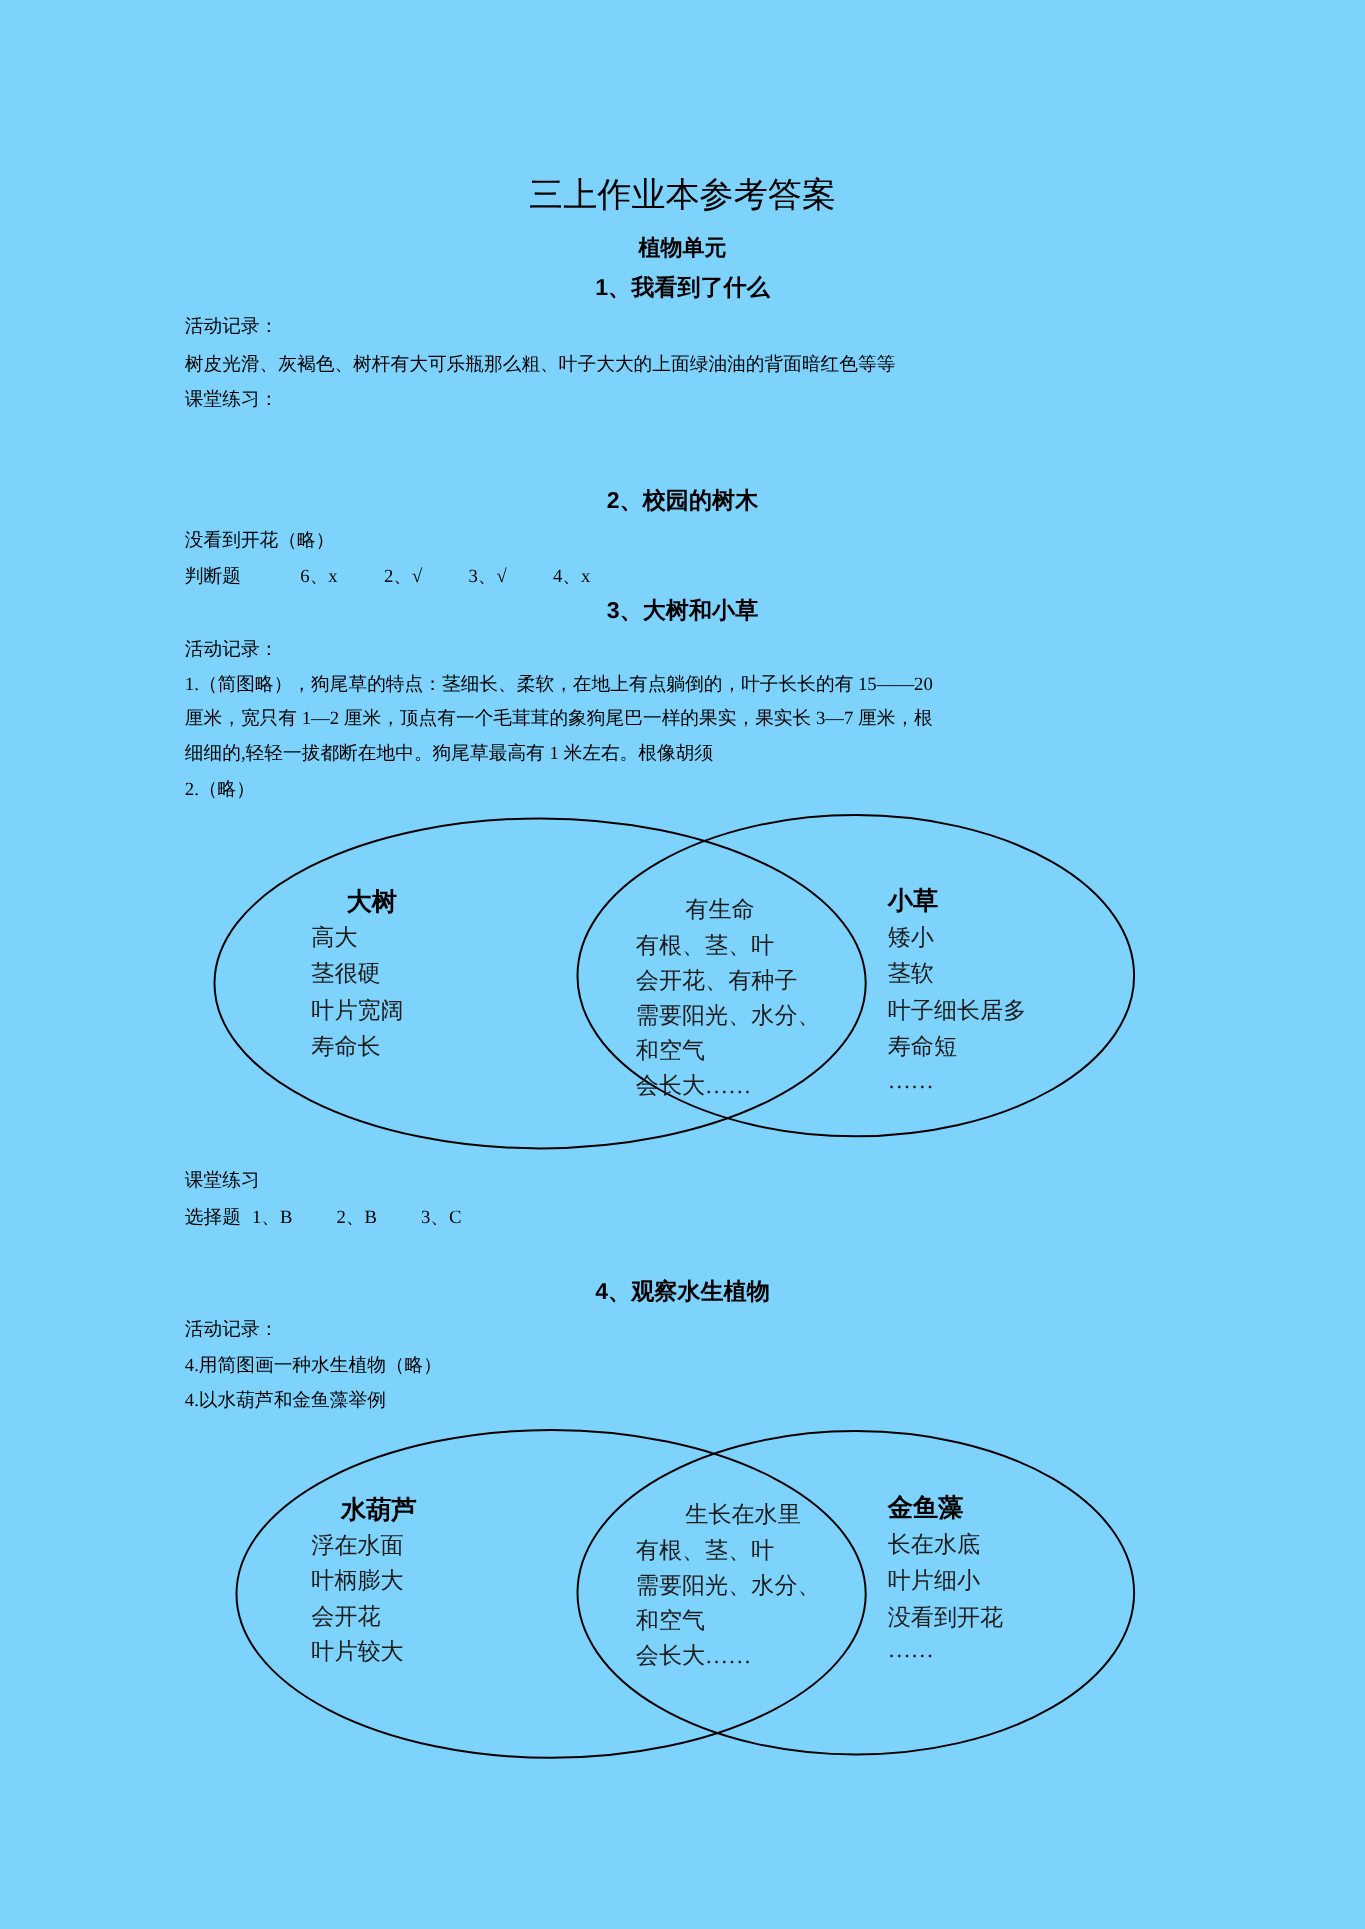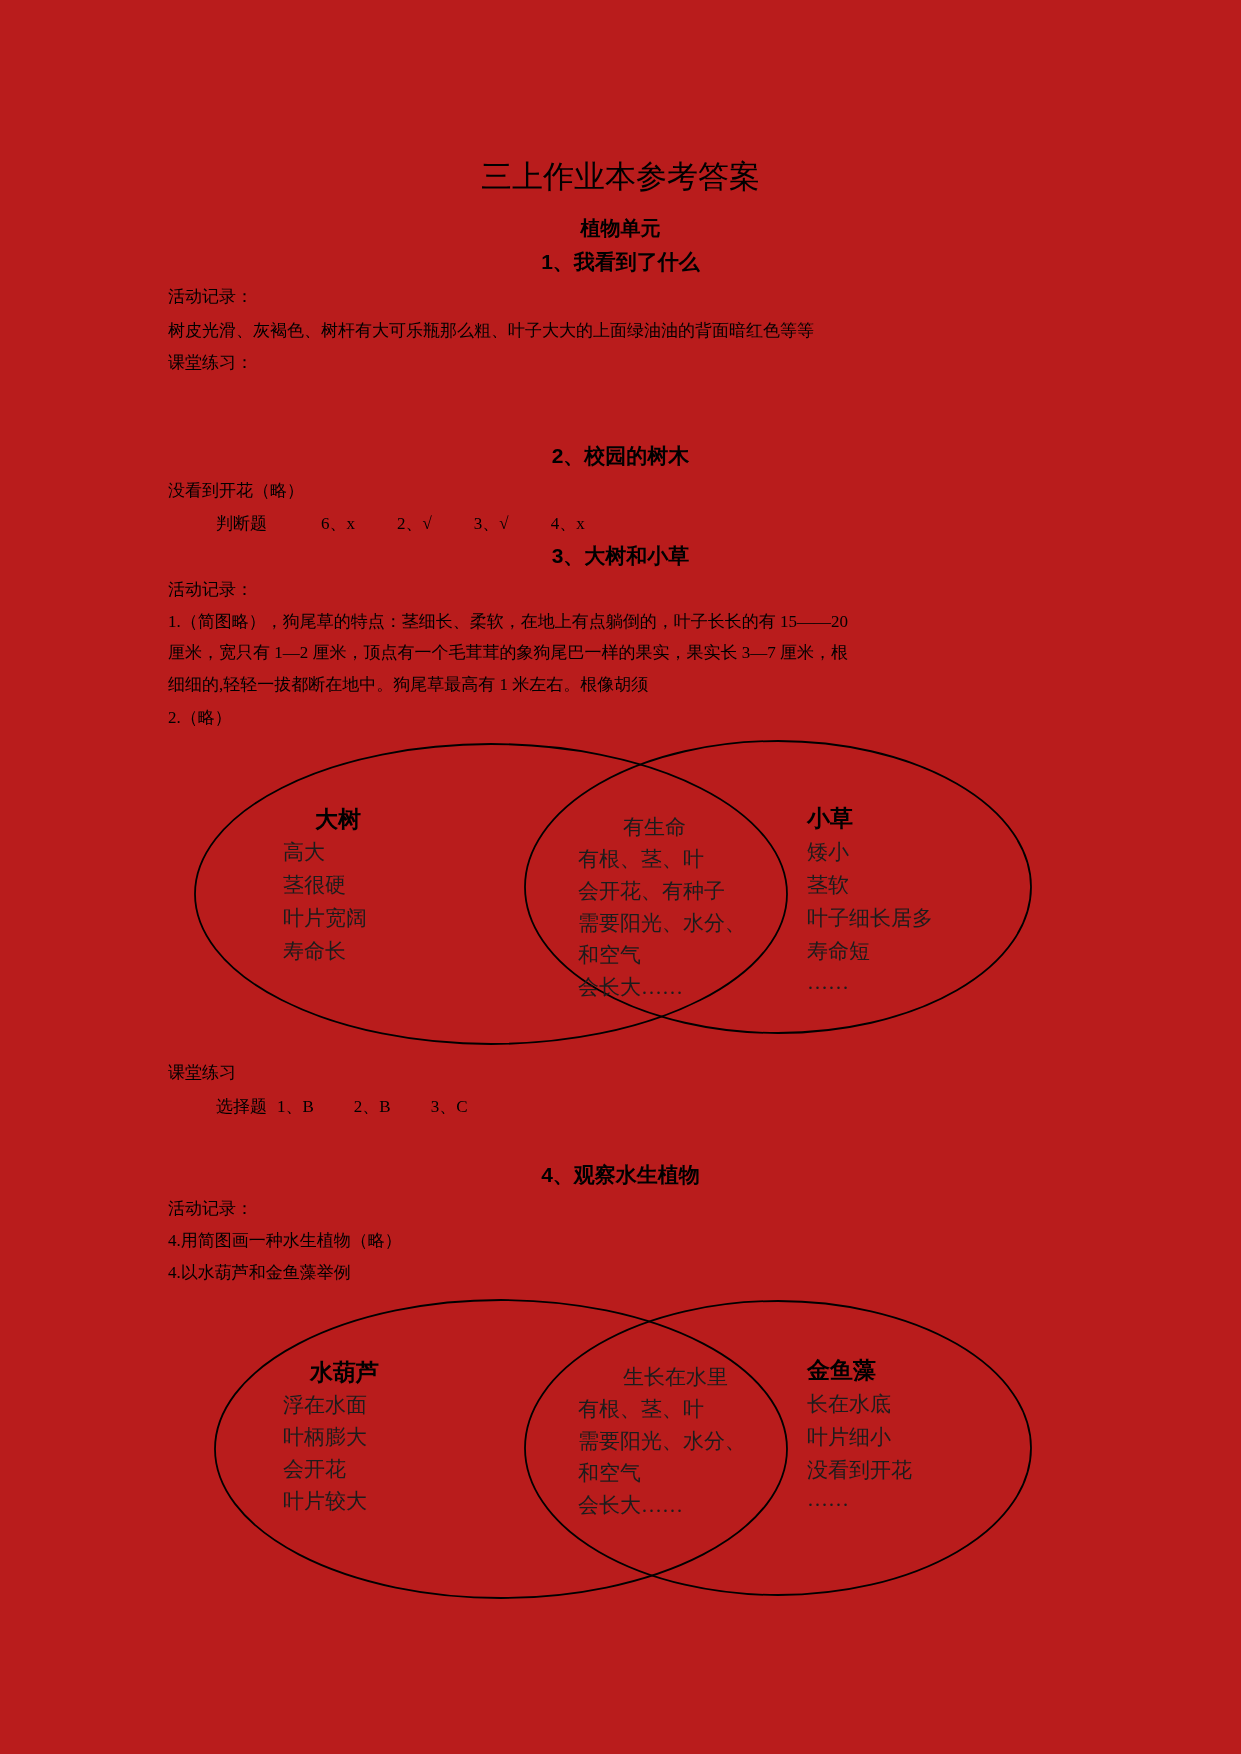--- a/index.html
+++ b/index.html
@@ -1,19 +1,19 @@
 <!DOCTYPE html>
 <html><head>
 <meta charset="utf-8">
 <style>
   html,body{margin:0;padding:0;background:#888;}
   .page{
     position:relative;
     width:1241px;height:1754px;
-    background:#b91c1c;
+    background:#7dd3fc;
     margin:0 auto;
     overflow:hidden;
     font-family:"Liberation Serif","DejaVu Serif",serif;
     color:#000;
   }
   .line{
     position:absolute;
     left:168px;
     font-size:17px;
     line-height:26px;
@@ -22,29 +22,29 @@
   .doc-title{
     position:absolute;top:158px;left:0;right:0;
     text-align:center;
     font-size:31px;line-height:38px;
     font-family:"Liberation Serif","DejaVu Serif",serif;
   }
   .unit-heading{
     position:absolute;top:215px;left:0;right:0;
     text-align:center;
     font-size:20px;line-height:26px;font-weight:bold;
-    font-family:Liberation Sans, sans-serif;
+    font-family:Liberation Mono, monospace;
   }
   .sec-heading{
     position:absolute;left:0;right:0;
     text-align:center;
     font-size:21px;line-height:28px;font-weight:bold;
     font-family:"Liberation Sans","DejaVu Sans",sans-serif;
   }
-  .answer-row .label{margin-right:54px;margin-left:48px;}
+  .answer-row .label{margin-right:54px;}
   .answer-row .item{margin-right:42px;}
   .answer-row.choice .label{margin-right:10px;}
   .answer-row.choice .item{margin-right:40px;}
   svg.venn{position:absolute;left:150px;}
   svg.venn ellipse{fill:none;stroke:#000;stroke-width:1.8;}
   svg.venn text{
     font-family:"Liberation Serif","DejaVu Serif",serif;
     font-size:21px;fill:#1c1c1c;
   }
   svg.venn text.vlabel{

